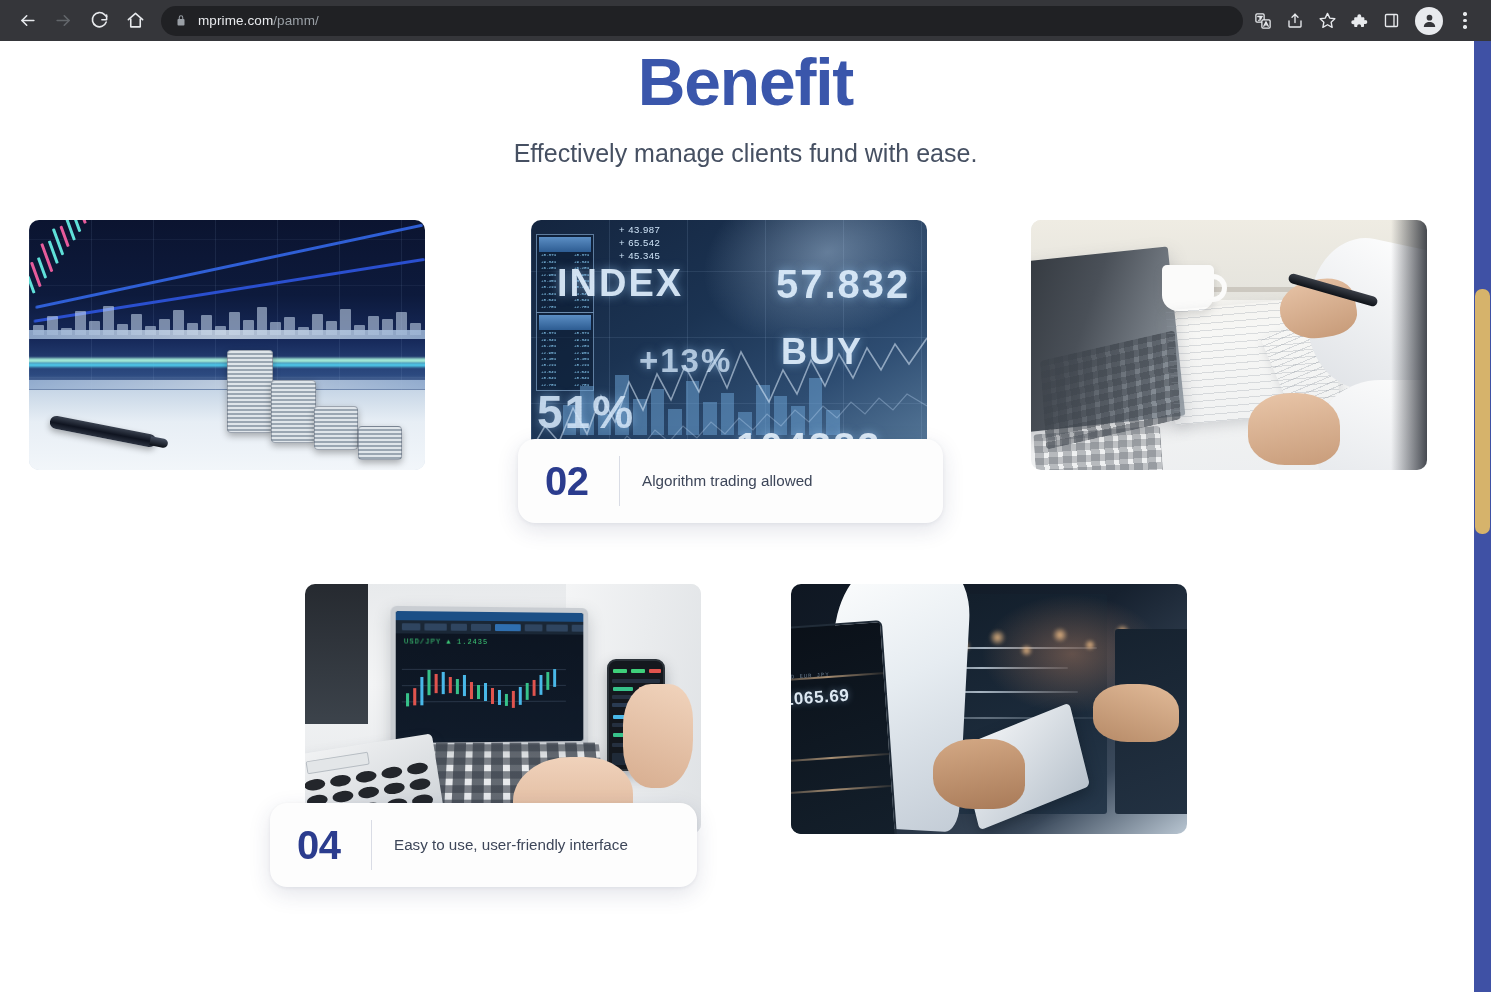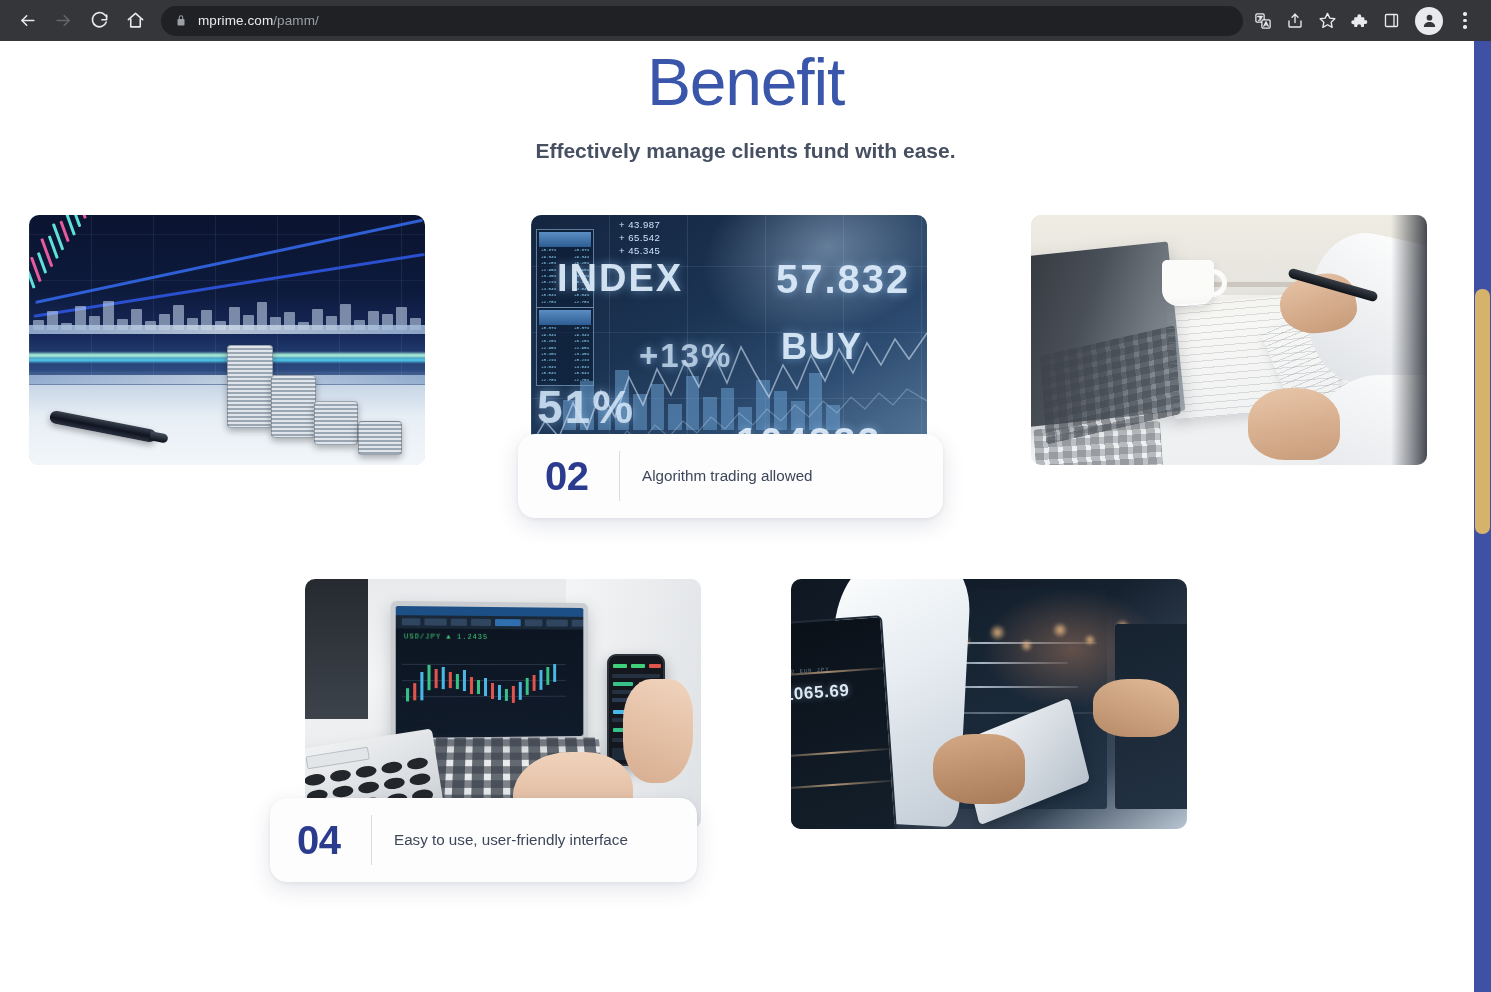--- a/index.html
+++ b/index.html
@@ -66,30 +66,30 @@
     position: absolute;
     top: 41px; left: 0;
     width: 1491px; height: 951px;
     background: #ffffff;
     overflow: hidden;
   }
 
   .page-header { text-align: center; padding-top: 7px; }
   .page-title {
     font-size: 66px;
-    font-weight: 400;
+    font-weight: 700;
     color: #3a56ab;
     letter-spacing: -1.2px;
     line-height: 1.05;
   }
   .page-subtitle {
     margin-top: 22px;
-    font-size: 21px;
+    font-size: 25px;
     color: #465062;
-    font-weight: 700;
+    font-weight: 400;
   }
 
   
   .row {
     display: flex;
     justify-content: center;
   }
   .row-1 { margin-top: 52px; gap: 70px; }
   .row-2 { margin-top: 61px; gap: 55px; }
 

